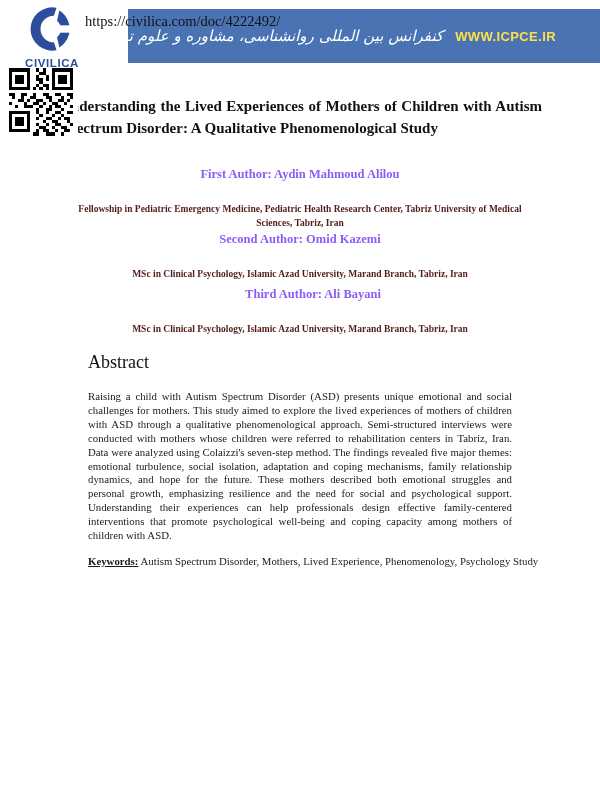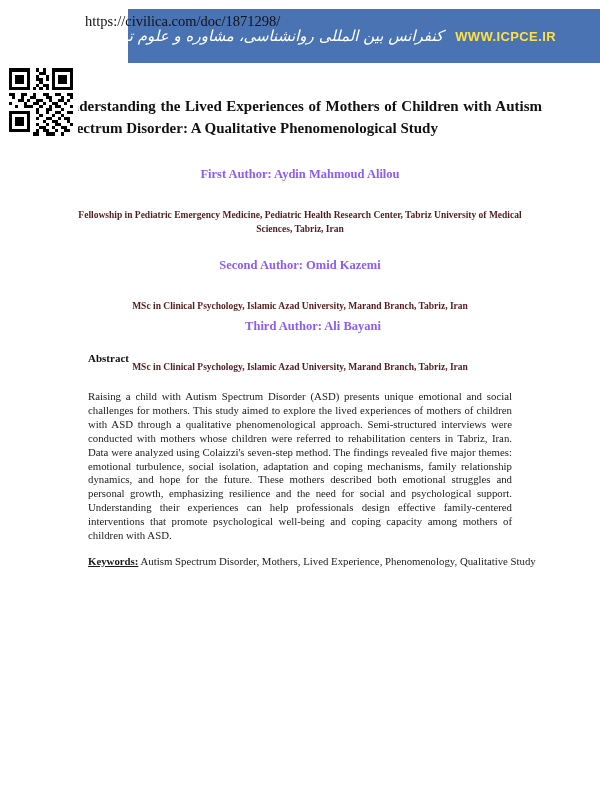--- a/index.html
+++ b/index.html
@@ -93,35 +93,35 @@
     left: 0; top: 167px; width: 600px;
     text-align: center;
   }
   .author-label {
     font-size: 12.5px;
     font-weight: bold;
     color: #8b5cf6;
   }
   .affiliation {
     width: 452px;
-    margin: 26px auto 0 auto;
+    margin: 20px auto 0 auto;
     font-size: 9.5px;
     font-weight: bold;
     color: #531c1c;
     line-height: 1.5;
   }
-  .gap-lg { margin-top: 21px; }
+  .gap-lg { margin-top: 1px; }
   .gap-sm { margin-top: 6px; padding-left: 26px; }
 
   
   .abstract-heading {
     position: absolute;
     left: 88px; top: 352px;
-    font-size: 11px;
-    font-weight: bold;
+    font-size: 18px;
+    font-weight: normal;
     color: #111111;
   }
   .abstract-text {
     position: absolute;
     left: 88px; top: 390px; width: 424px;
     font-size: 10.8px;
     line-height: 13.9px;
     color: #1a1a1a;
     text-align: justify;
     text-align-last: left;
@@ -139,22 +139,32 @@
 </head>
 <body>
 
 <div class="page">
 
   <div class="banner">
     <span class="conf-fa">کنفرانس بین المللی روانشناسی، مشاوره و علوم تربیتی</span>
     <span class="site">WWW.ICPCE.IR</span>
   </div>
 
-
-  <span class="doc-url">https://civilica.com/doc/1871298/</span>
+  <div class="logo">
+    <span>
+      <svg width="46" height="46" viewBox="0 0 100 100" aria-hidden="true">
+        <path fill="#2b4d9b" d="M60 4 A47 47 0 1 0 60 96 L54 79 A29 29 0 1 1 54 21 Z"></path>
+        <path fill="#2b4d9b" d="M66 10 A47 47 0 0 1 66 90 L61 68 A24 24 0 0 0 61 32 Z"></path>
+        <rect x="64" y="42" width="38" height="16" fill="#ffffff"></rect>
+      </svg>
+    </span>
+    <span class="logo-text">CIVILICA</span>
+  </div>
+
+  <span class="doc-url">https://civilica.com/doc/4222492/</span>
 
   <div class="qr">
     <svg viewBox="0 0 21 22" shape-rendering="crispEdges" aria-hidden="true">
       <g fill="#000000">
 
         <path d="M0 0h7v7h-7z M1 1h5v5h-5z M2 2h3v3h-3z" fill-rule="evenodd"></path>
         <path d="M14 0h7v7h-7z M15 1h5v5h-5z M16 2h3v3h-3z" fill-rule="evenodd"></path>
         <path d="M0 14h7v7h-7z M1 15h5v5h-5z M2 16h3v3h-3z" fill-rule="evenodd"></path>
 
         <rect x="9" y="0" width="1" height="1"></rect>
@@ -245,16 +255,16 @@
     <div class="affiliation">MSc in Clinical Psychology, Islamic Azad University, Marand Branch, Tabriz, Iran</div>
 
     <div class="author-label gap-sm">Third Author: Ali Bayani</div>
     <div class="affiliation">MSc in Clinical Psychology, Islamic Azad University, Marand Branch, Tabriz, Iran</div>
   </div>
 
   <div class="abstract-heading">Abstract</div>
   <div class="abstract-text">Raising a child with Autism Spectrum Disorder (ASD) presents unique emotional and social challenges for mothers. This study aimed to explore the lived experiences of mothers of children with ASD through a qualitative phenomenological approach. Semi-structured interviews were conducted with mothers whose children were referred to rehabilitation centers in Tabriz, Iran. Data were analyzed using Colaizzi's seven-step method. The findings revealed five major themes: emotional turbulence, social isolation, adaptation and coping mechanisms, family relationship dynamics, and hope for the future. These mothers described both emotional struggles and personal growth, emphasizing resilience and the need for social and psychological support. Understanding their experiences can help professionals design effective family-centered interventions that promote psychological well-being and coping capacity among mothers of children with ASD.</div>
 
   <div class="keywords">
-    <span class="kw-label">Keywords:</span><span> Autism Spectrum Disorder, Mothers, Lived Experience, Phenomenology, Qualitative Study</span>
+    <span class="kw-label">Keywords:</span><span> Autism Spectrum Disorder, Mothers, Lived Experience, Phenomenology, Psychology Study</span>
   </div>
 
 </div>
 
 </body></html>

